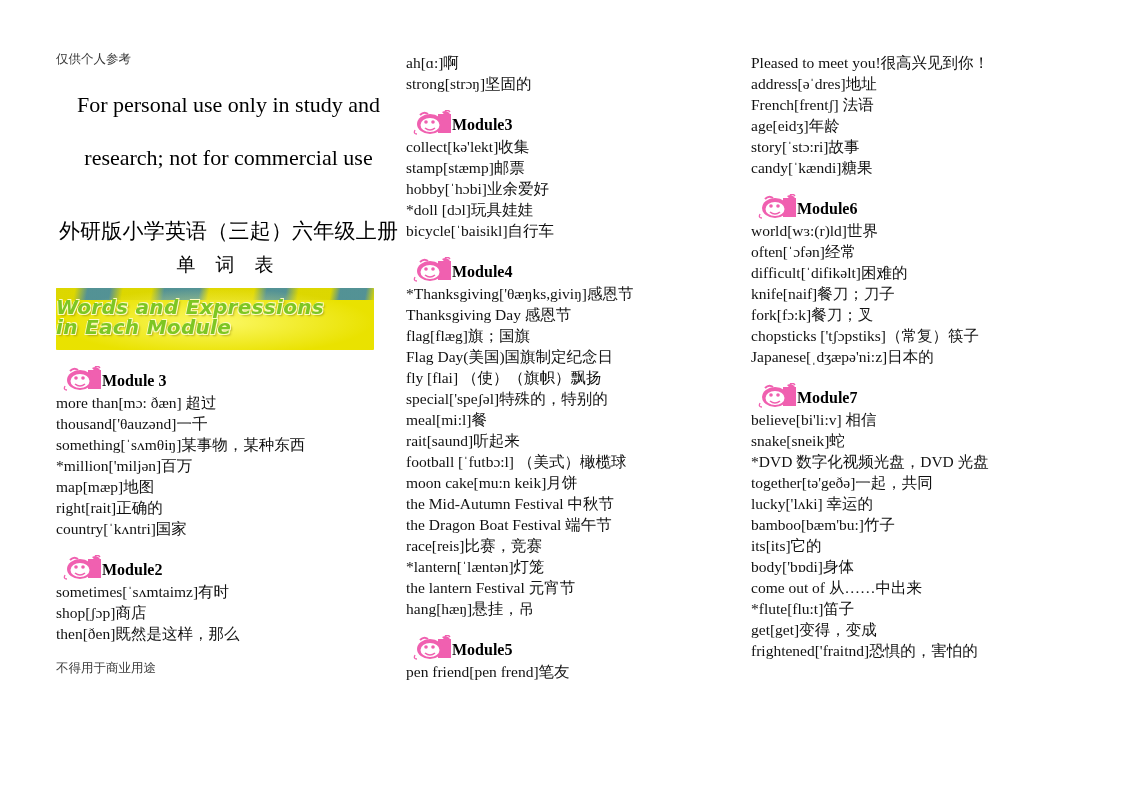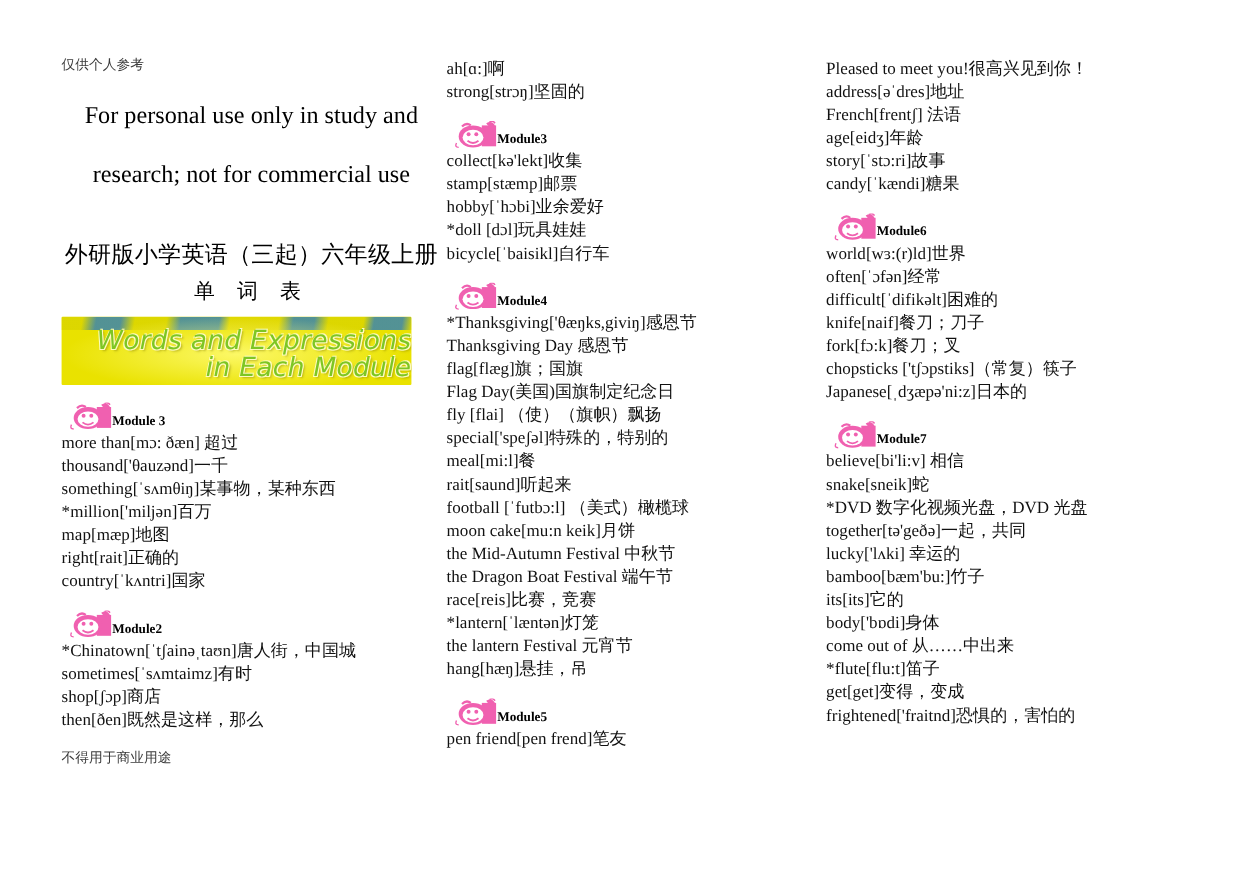--- a/index.html
+++ b/index.html
@@ -91,25 +91,25 @@
     opacity: 0.95;
   }
   .banner .glow {
     position: absolute;
     inset: 0;
     background: radial-gradient(ellipse at 50% 55%, rgba(255,252,120,0.85) 0%, rgba(236,226,0,0.15) 70%);
     pointer-events: none;
   }
   .banner-text {
     position: relative;
-    text-align: right;
+    text-align: left;
     font-family: "DejaVu Sans", "Liberation Sans", sans-serif;
-    font-weight: normal;
+    font-weight: bold;
     font-style: italic;
-    font-size: 24px;
+    font-size: 20px;
     line-height: 1.02;
     color: #7dc623;
     letter-spacing: 0.3px;
     text-shadow:
       1px 1px 0 #fdfbbf,
       -1px 1px 0 #fdfbbf,
       1px -1px 0 #fdfbbf,
       2px 2px 2px rgba(120,110,0,0.45);
     padding-top: 9px;
   }
@@ -127,21 +127,21 @@
     flex: 0 0 auto;
     width: 44px;
     height: 26px;
     margin-right: 2px;
     position: relative;
     top: 1px;
   }
   .module-label {
     font-family: "Liberation Serif", "DejaVu Serif", serif;
     font-weight: bold;
-    font-size: 12px;
+    font-size: 16px;
     color: #000;
     position: relative;
     left: -6px;
     bottom: 1px;
   }
 
   
   .entry {
     font-family: "Liberation Serif", "DejaVu Serif", serif;
     font-size: 15.5px;
@@ -211,21 +211,20 @@
                 <ellipse cx="18" cy="14" rx="13" ry="10" fill="#f060b0"></ellipse>
                 <ellipse cx="18" cy="15" rx="9.5" ry="7" fill="#ffffff"></ellipse>
                 <circle cx="14" cy="12" r="1.8" fill="#f060b0"></circle>
                 <circle cx="21" cy="12" r="1.8" fill="#f060b0"></circle>
                 <path d="M13 18 q5 4 10 0" stroke="#f060b0" stroke-width="1.6" fill="none"></path>
                 <path d="M8 5 q4 -4 8 -1" stroke="#f060b0" stroke-width="2" fill="none"></path>
                 <path d="M3 20 q-2 4 2 4" stroke="#f060b0" stroke-width="1.3" fill="none"></path>
               </svg></span>
             <span class="module-label">Module2</span>
           </div>
-          <div class="entry">*Chinatown[ˈtʃainəˌtaʊn]唐人街，中国城</div>
           <div class="entry">sometimes[ˈsʌmtaimz]有时</div>
           <div class="entry">shop[ʃɔp]商店</div>
           <div class="entry">then[ðen]既然是这样，那么</div>
         </div>
       <div class="footer-cn">不得用于商业用途</div>
     </div>
 
     <div class="col col-2">
       <div>
           <div class="entry">ah[ɑ:]啊</div>

